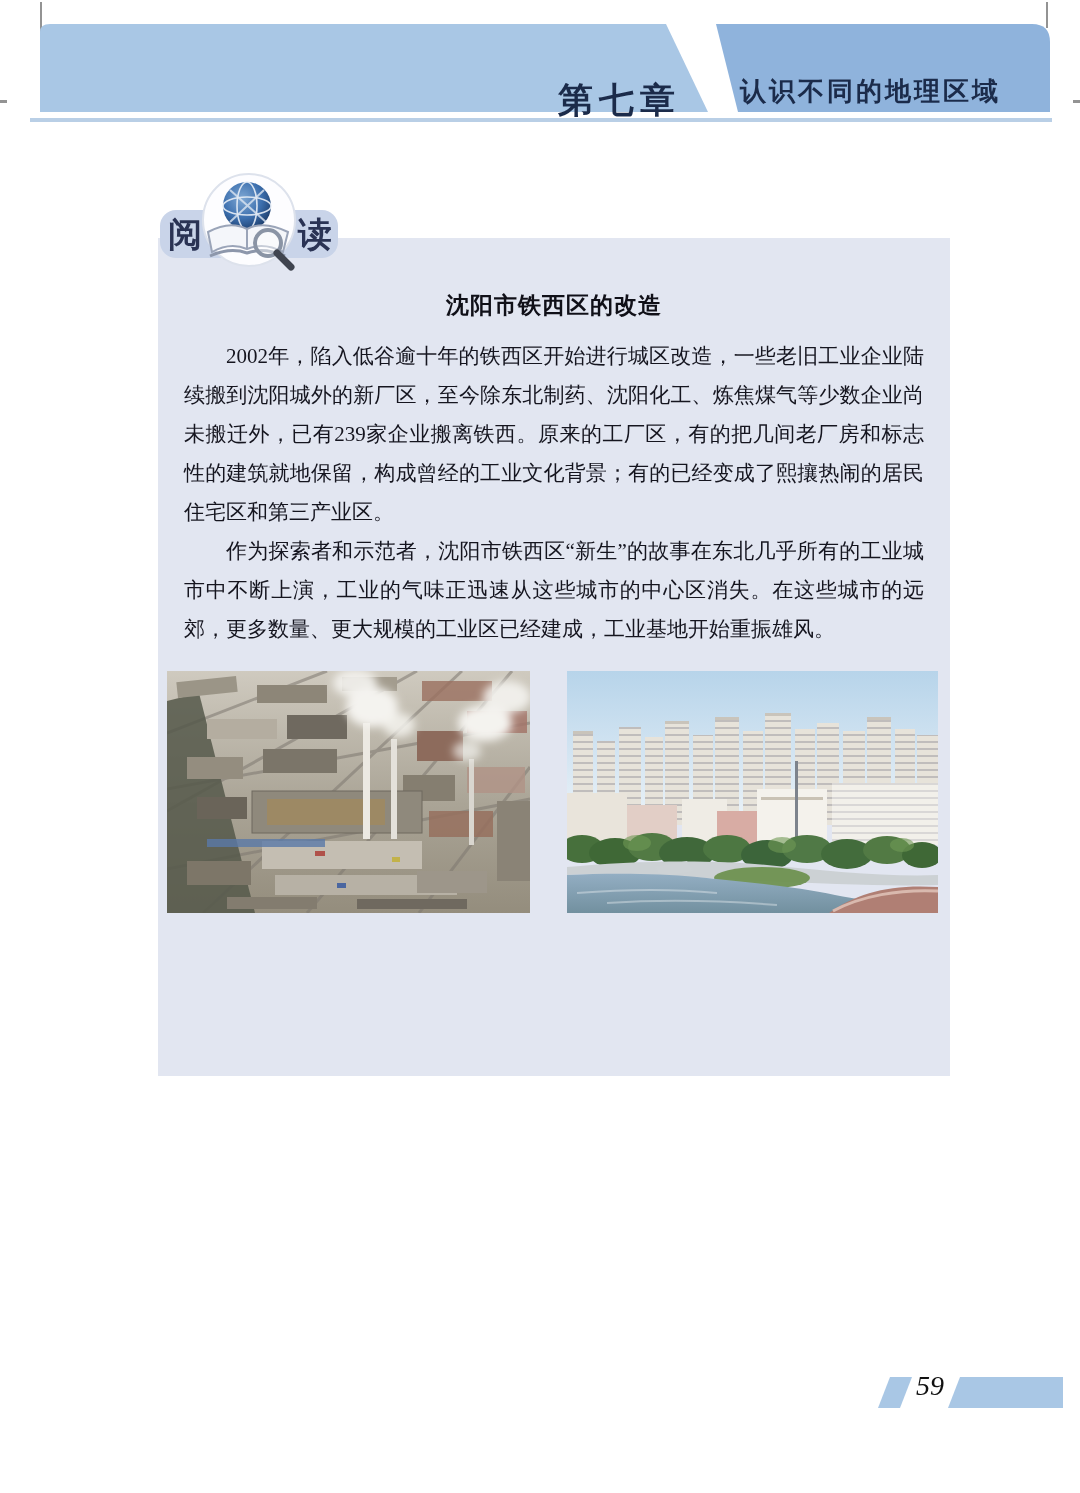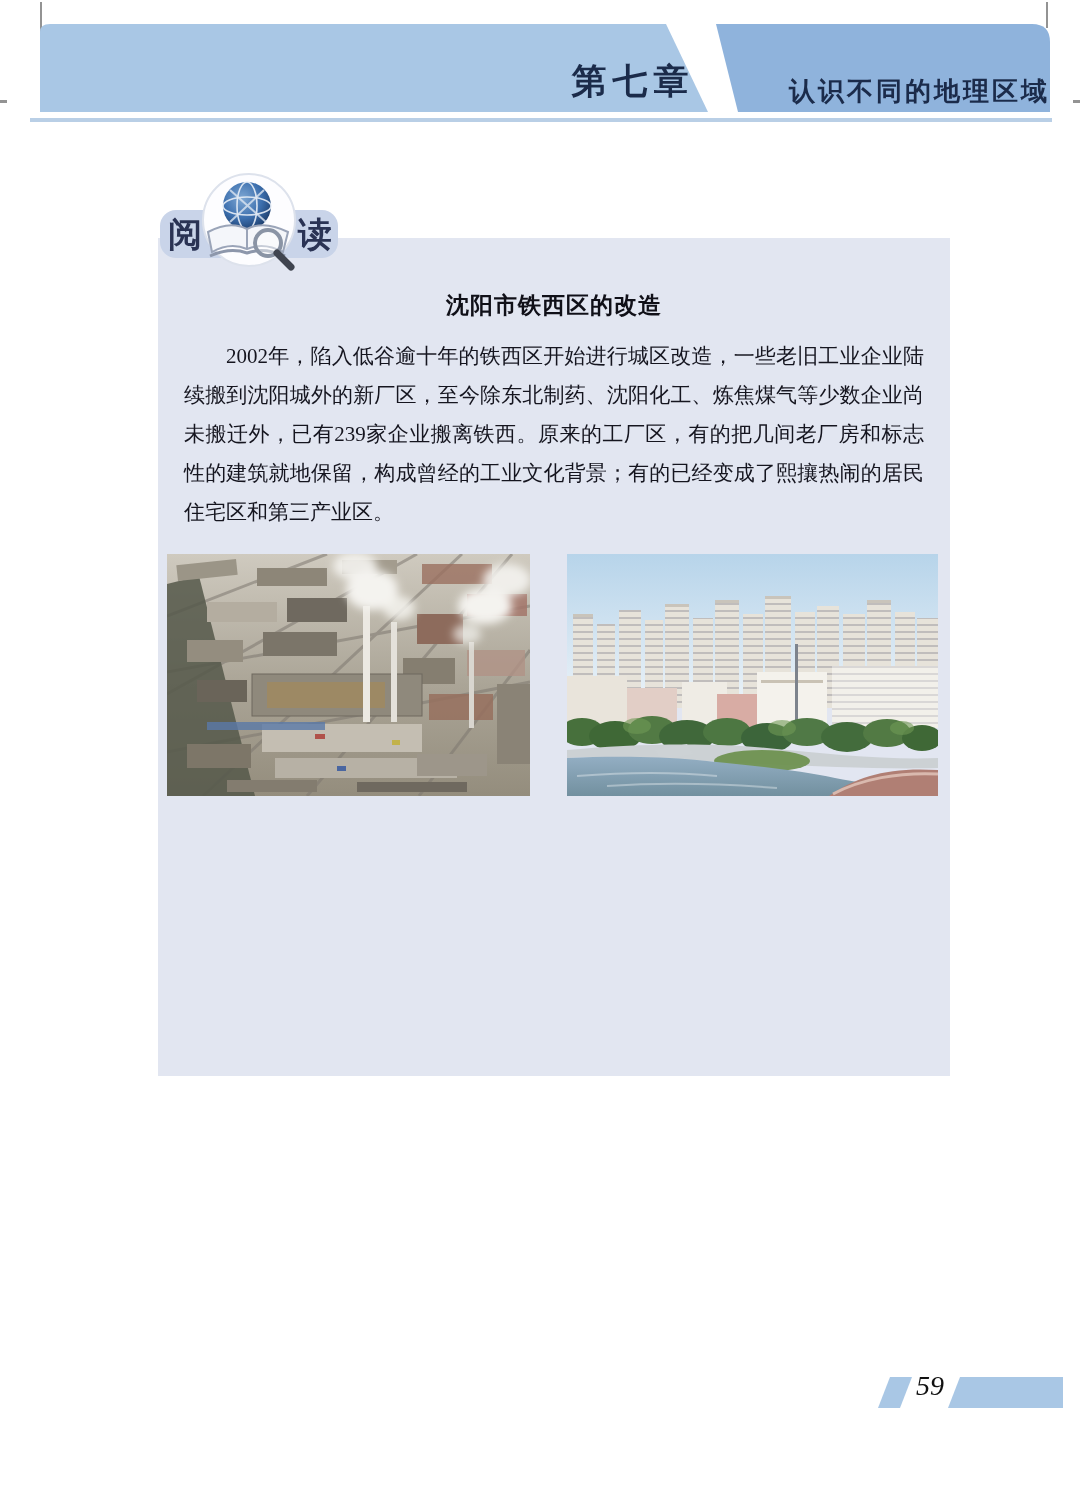--- a/index.html
+++ b/index.html
@@ -18,28 +18,28 @@
     width:1080px;height:1493px;position:relative;overflow:hidden;
     font-family:"Liberation Serif","DejaVu Serif",serif;
     color:var(--ink);
   }
   
   .mark{position:absolute;background:#3a3a3a;opacity:.55;}
   
   .header{position:absolute;left:0;top:0;width:1080px;height:130px;}
   .header svg{position:absolute;left:0;top:0;}
   .chapter-label{
-    position:absolute;left:558px;top:58px;width:150px;
+    position:absolute;left:558px;top:77px;width:150px;
     font-size:35px;font-weight:bold;color:var(--accent-navy);
-    letter-spacing:6px;text-align:center;
+    letter-spacing:6px;
   }
   .section-title{
     position:absolute;left:740px;top:74px;width:310px;
     font-size:26px;font-weight:bold;color:var(--accent-navy);
-    letter-spacing:3px;text-align:right;
+    letter-spacing:3px;text-align:left;
   }
   
   .badge{position:absolute;left:150px;top:166px;width:210px;height:110px;z-index:3;}
   .badge svg{position:absolute;left:0;top:0;}
   .badge-char{
     position:absolute;top:46px;width:46px;text-align:center;
     font-size:34px;font-weight:bold;color:#2a3354;
   }
   .badge-char.left{left:12px;}
   .badge-char.right{left:142px;}
@@ -117,20 +117,21 @@
     <circle cx="118" cy="77" r="13" fill="#ffffff" fill-opacity=".45" stroke="#8a94a5" stroke-width="4"></circle>
     <line x1="127" y1="87" x2="141" y2="101" stroke="#3f444f" stroke-width="7" stroke-linecap="round"></line>
   </svg>
   <span class="badge-char left">阅</span>
   <span class="badge-char right">读</span>
 </div>
 
 <div class="reading-box">
   <div class="reading-title">沈阳市铁西区的改造</div>
   <p>2002年，陷入低谷逾十年的铁西区开始进行城区改造，一些老旧工业企业陆续搬到沈阳城外的新厂区，至今除东北制药、沈阳化工、炼焦煤气等少数企业尚未搬迁外，已有239家企业搬离铁西。原来的工厂区，有的把几间老厂房和标志性的建筑就地保留，构成曾经的工业文化背景；有的已经变成了熙攘热闹的居民住宅区和第三产业区。</p>
+  <p>作为探索者和示范者，沈阳市铁西区“新生”的故事在东北几乎所有的工业城市中不断上演，工业的气味正迅速从这些城市的中心区消失。在这些城市的远郊，更多数量、更大规模的工业区已经建成，工业基地开始重振雄风。</p>
 
   <div class="figure-row">
 
     <svg class="photo" width="363" height="242" viewBox="0 0 363 242" aria-hidden="true">
       <defs>
         <linearGradient id="indG" x1="0" y1="0" x2="0" y2="1">
           <stop offset="0%" stop-color="#cfcabf"></stop>
           <stop offset="55%" stop-color="#aaa496"></stop>
           <stop offset="100%" stop-color="#948d7d"></stop>
         </linearGradient>

